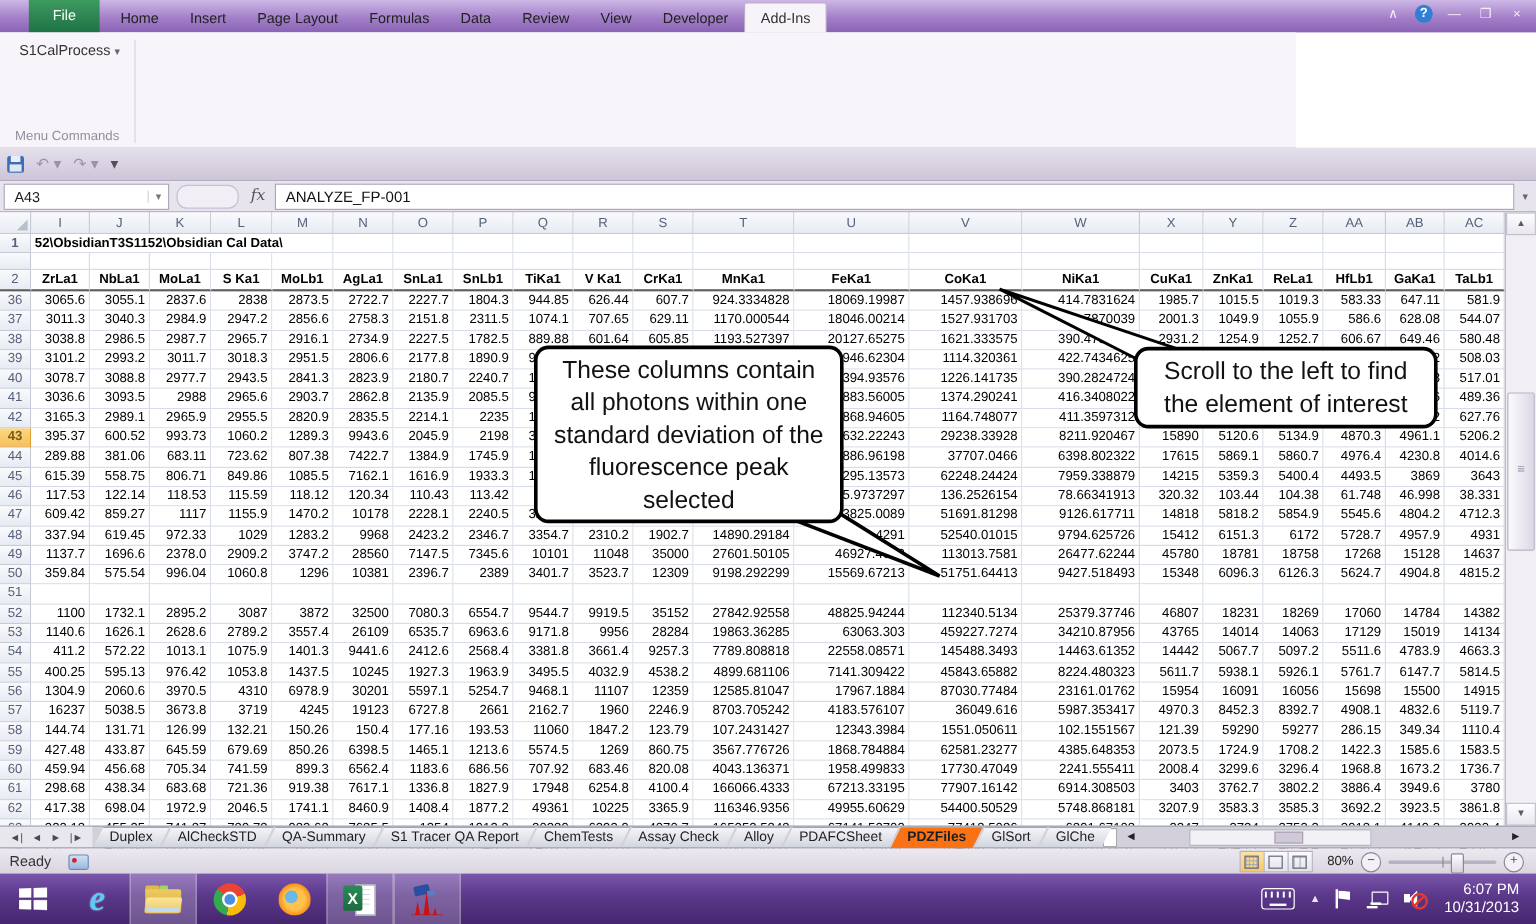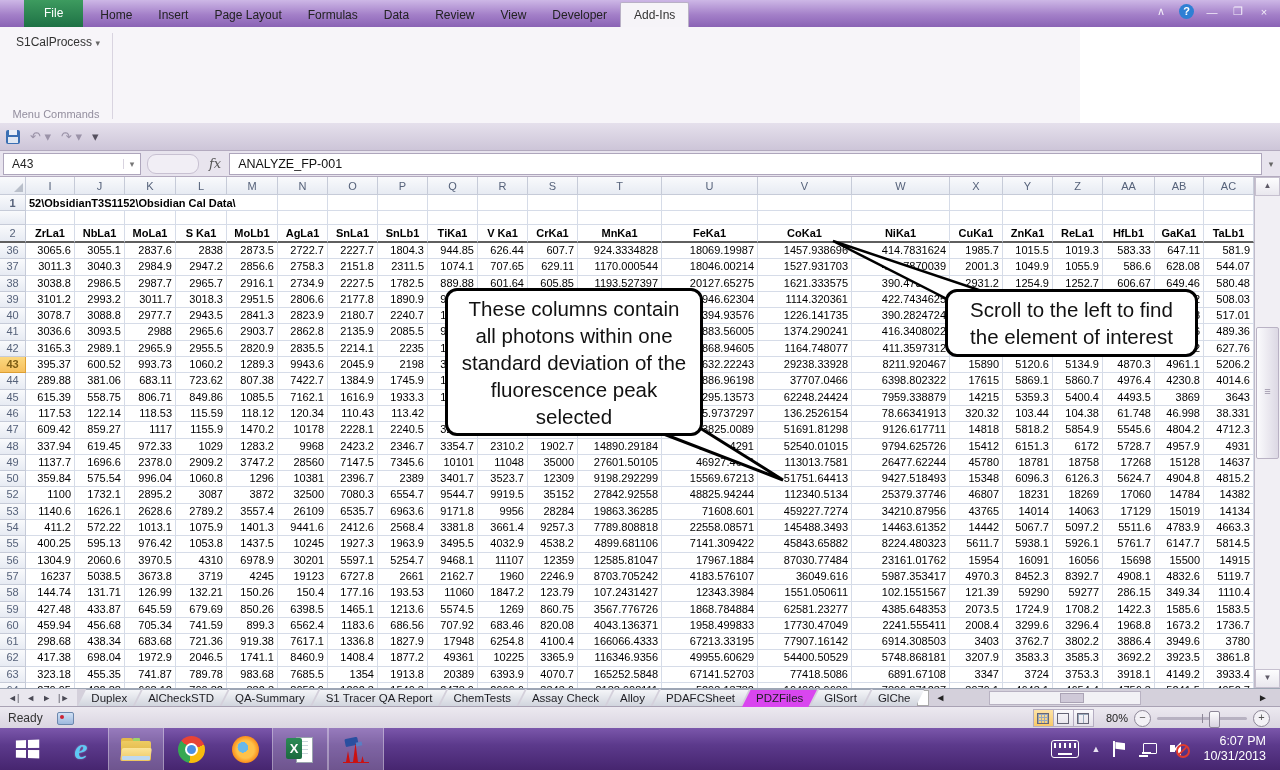--- a/index.html
+++ b/index.html
@@ -90,21 +90,21 @@
 
   
   .tabrow{position:absolute;left:0;top:688px;width:1280px;height:18px;background:#d4d0db;
           border-top:1px solid #9ea6b5;display:flex;align-items:stretch;font-size:11.5px;}
   .navbtns{display:flex;align-items:center;gap:7px;padding:0 8px;background:#e9e7ee;}
   .navbtns span{color:#4a4a55;font-size:9px;}
   .stab{position:relative;background:linear-gradient(#f4f5f8,#cfd3dc);color:#1d1d22;
         padding:0 14px;line-height:17px;margin-right:-7px;
         clip-path:polygon(9px 0,100% 0,calc(100% - 9px) 100%,0 100%);
         border-top:1px solid #9ea6b5;}
-  .stab.active{background:#d946ef;font-weight:normal;z-index:3;}
+  .stab.active{background:#f97316;font-weight:bold;z-index:3;}
   .tabsplit{width:10px;background:#fff;border:1px solid #aaa;margin:1px 2px 1px 0;}
   .harr{color:#222;font-size:10px;line-height:17px;padding:0 4px;}
   .hsb{position:relative;width:150px;margin:2px 2px;background:#f2f1f5;border:1px solid #b8b2c2;}
   .hsb .hthumb{position:absolute;left:70px;top:1px;bottom:1px;width:22px;background:#cfc9d8;border:1px solid #aaa3b5;}
 
   
   .statusbar{position:absolute;left:0;top:706px;width:1280px;height:22px;
              background:linear-gradient(#ecE9f0,#d9d4e0);border-top:1px solid #a9a2b4;
              display:flex;align-items:center;font-size:12px;color:#333;}
   .ready{margin-left:8px;text-align:right;}
@@ -711,20 +711,44 @@
           <td class="cell num">51751.64413</td>
           <td class="cell num">9427.518493</td>
           <td class="cell num">15348</td>
           <td class="cell num">6096.3</td>
           <td class="cell num">6126.3</td>
           <td class="cell num">5624.7</td>
           <td class="cell num">4904.8</td>
           <td class="cell num">4815.2</td>
         </tr>
         <tr class="dr">
+          <td class="hdr rn">51</td>
+          <td class="cell num"></td>
+          <td class="cell num"></td>
+          <td class="cell num"></td>
+          <td class="cell num"></td>
+          <td class="cell num"></td>
+          <td class="cell num"></td>
+          <td class="cell num"></td>
+          <td class="cell num"></td>
+          <td class="cell num"></td>
+          <td class="cell num"></td>
+          <td class="cell num"></td>
+          <td class="cell num"></td>
+          <td class="cell num"></td>
+          <td class="cell num"></td>
+          <td class="cell num"></td>
+          <td class="cell num"></td>
+          <td class="cell num"></td>
+          <td class="cell num"></td>
+          <td class="cell num"></td>
+          <td class="cell num"></td>
+          <td class="cell num"></td>
+        </tr>
+        <tr class="dr">
           <td class="hdr rn">52</td>
           <td class="cell num">1100</td>
           <td class="cell num">1732.1</td>
           <td class="cell num">2895.2</td>
           <td class="cell num">3087</td>
           <td class="cell num">3872</td>
           <td class="cell num">32500</td>
           <td class="cell num">7080.3</td>
           <td class="cell num">6554.7</td>
           <td class="cell num">9544.7</td>
@@ -748,21 +772,21 @@
           <td class="cell num">2628.6</td>
           <td class="cell num">2789.2</td>
           <td class="cell num">3557.4</td>
           <td class="cell num">26109</td>
           <td class="cell num">6535.7</td>
           <td class="cell num">6963.6</td>
           <td class="cell num">9171.8</td>
           <td class="cell num">9956</td>
           <td class="cell num">28284</td>
           <td class="cell num">19863.36285</td>
-          <td class="cell num">71608.601</td>
+          <td class="cell num">63063.303</td>
           <td class="cell num">459227.7274</td>
           <td class="cell num">34210.87956</td>
           <td class="cell num">43765</td>
           <td class="cell num">14014</td>
           <td class="cell num">14063</td>
           <td class="cell num">17129</td>
           <td class="cell num">15019</td>
           <td class="cell num">14134</td>
         </tr>
         <tr class="dr">

